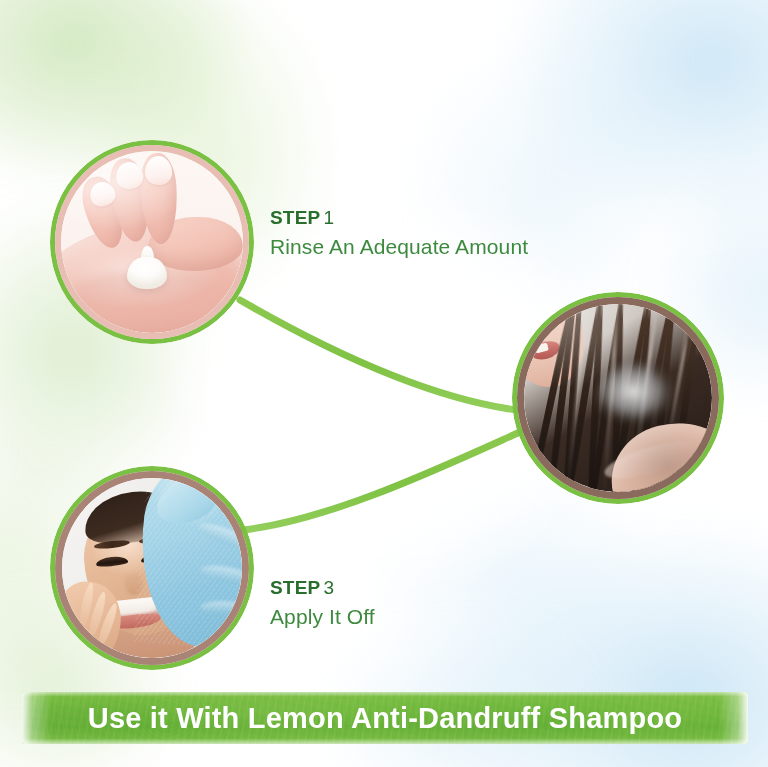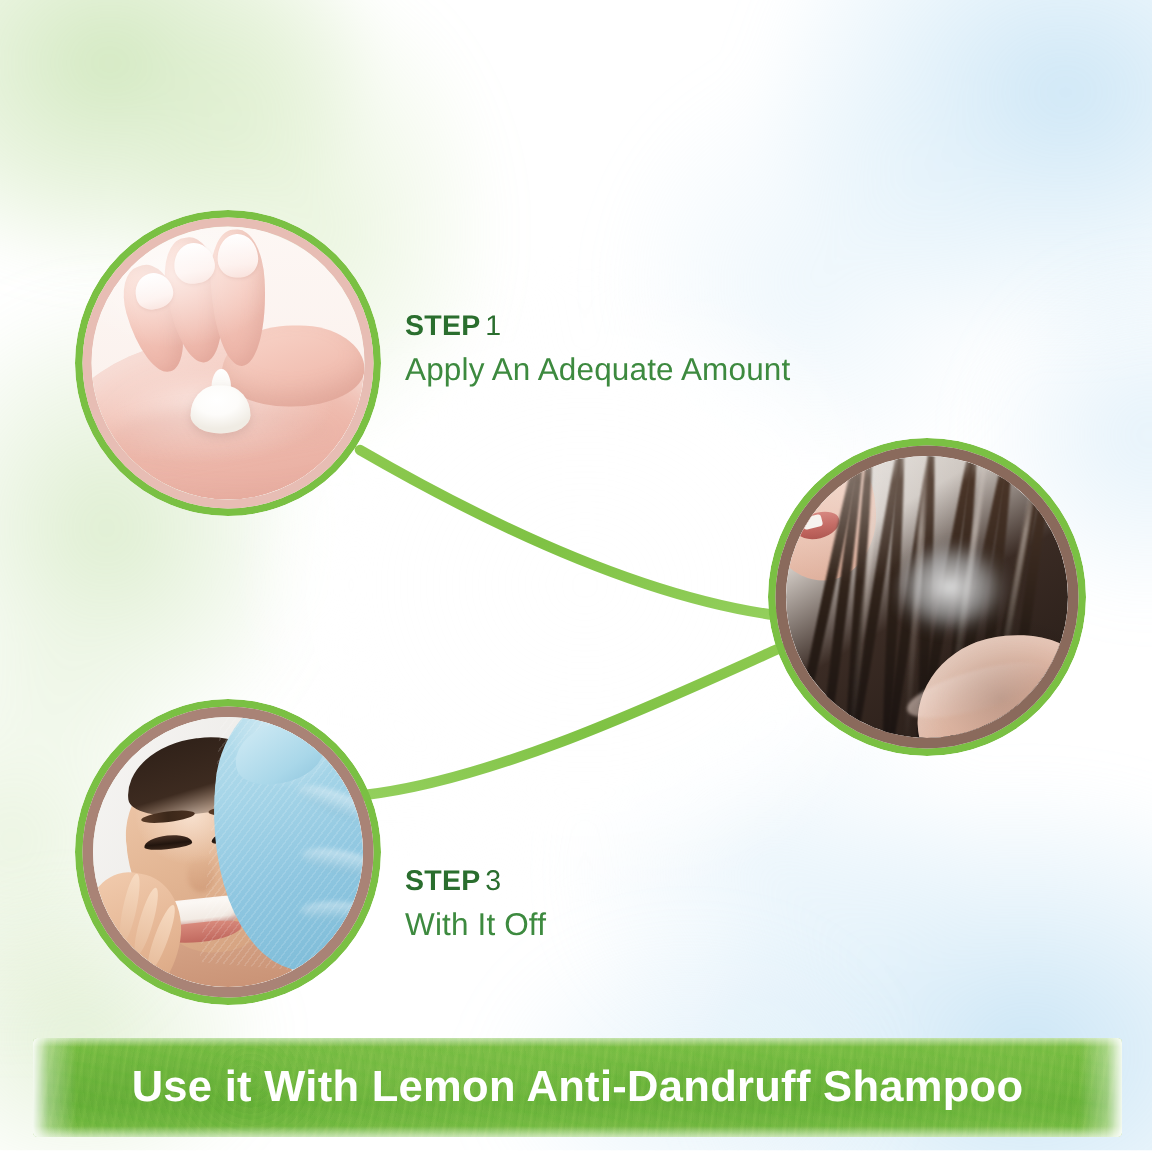--- a/index.html
+++ b/index.html
@@ -150,21 +150,21 @@
   #title-banner .label {
     font-size: 30px;
     font-weight: 700;
     letter-spacing: 1.6px;
   }
 
   #footer-banner {
     left: 22px;
     top: 692px;
     width: 726px;
-    height: 66px;
+    height: 52px;
     border-radius: 3px;
   }
   #footer-banner .label {
     font-size: 29px;
     font-weight: 700;
     letter-spacing: 0.2px;
   }
 
   
   #connectors {
@@ -569,21 +569,21 @@
         <div class="cream"></div>
         <div class="hl"></div>
       </div>
     </div>
   </div>
 
   <div id="step-block-1" class="step-block">
     <div class="step-heading">
       <span class="kw">STEP</span><span class="num">1</span>
     </div>
-    <div class="step-desc">Apply An Adequate Amount</div>
+    <div class="step-desc">Rinse An Adequate Amount</div>
   </div>
 
   <div id="circle-step2" class="photo-circle">
     <div class="ring-outer"></div>
     <div class="ring-inner">
       <div class="art-hair">
         <div class="face"></div>
         <div class="lips"></div>
         <div class="tooth"></div>
         <div class="strandwrap">
@@ -644,21 +644,21 @@
         <div class="hand3-f hf2"></div>
         <div class="hand3-f hf3"></div>
       </div>
     </div>
   </div>
 
   <div id="step-block-3" class="step-block">
     <div class="step-heading">
       <span class="kw">STEP</span><span class="num">3</span>
     </div>
-    <div class="step-desc">With It Off</div>
+    <div class="step-desc">Apply It Off</div>
   </div>
 
   <div id="footer-banner" class="banner">
     <div class="brush"></div>
     <div class="grain"></div>
     <div class="edgefade"></div>
     <div class="label">Use it With Lemon Anti-Dandruff Shampoo</div>
   </div>
 
 </div>

